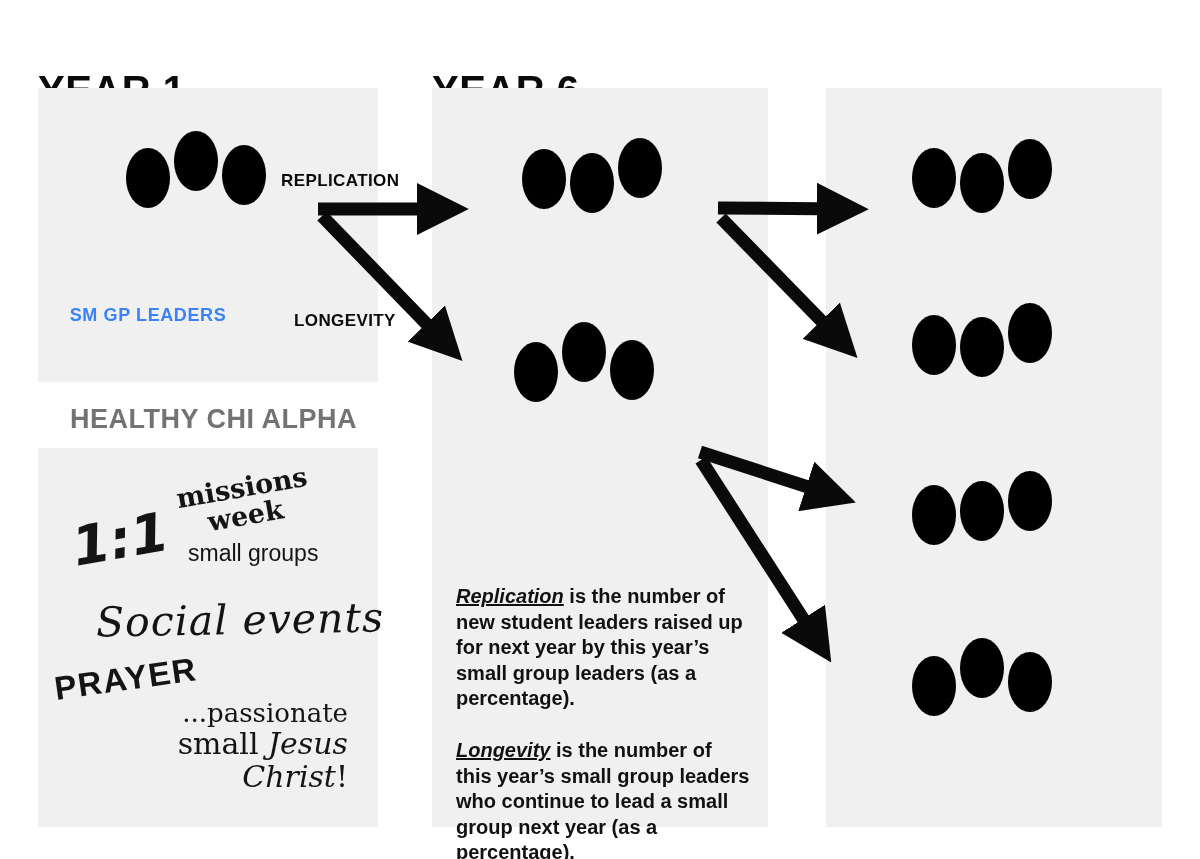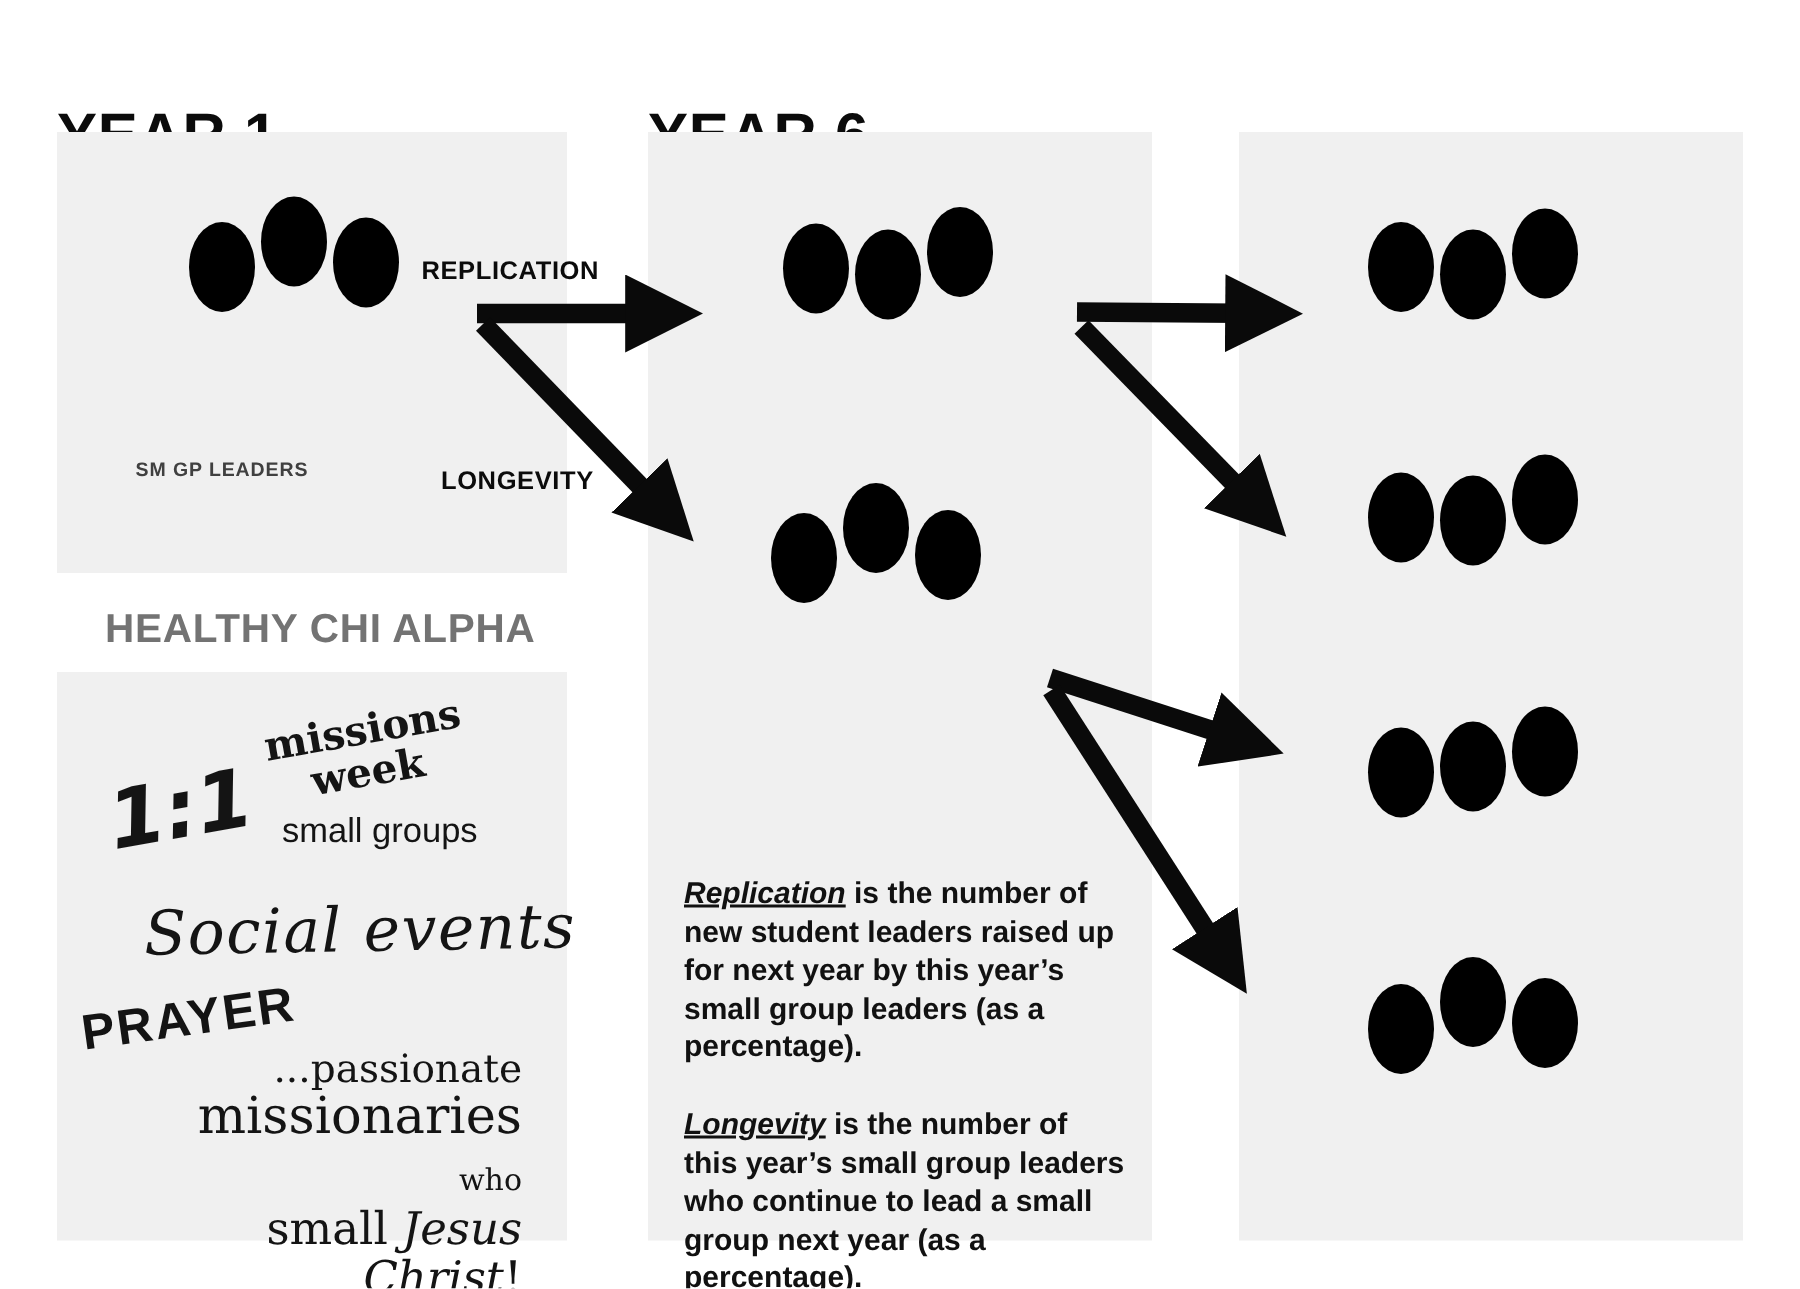--- a/index.html
+++ b/index.html
@@ -18,21 +18,21 @@
     transform-origin:center;
     margin-top:38px;
   }
   .flow-label{
     position:absolute;
     font-size:17px;font-weight:bold;letter-spacing:.4px;color:#0B0B0B;
     white-space:nowrap;
   }
   .group-caption{
     position:absolute;left:60px;top:305px;width:176px;
-    text-align:center;font-size:13px;font-weight:bold;letter-spacing:.6px;color:#404040;
+    text-align:center;font-size:18px;font-weight:bold;letter-spacing:.6px;color:#3b82f6;
   }
   .healthy-title{
     position:absolute;left:70px;top:404px;width:300px;
     font-size:27px;font-weight:bold;letter-spacing:.5px;color:#737373;
     white-space:nowrap;
   }
   
   .wc{color:#141414;}
   .wc-ratio{
     position:absolute;left:72px;top:508px;
@@ -156,21 +156,20 @@
   <div class="wc wc-ratio">1:1</div>
   <div class="wc wc-missions">
     <div>missions</div>
     <div>week</div>
   </div>
   <div class="wc wc-small">small groups</div>
   <div class="wc wc-social">Social events</div>
   <div class="wc wc-prayer">PRAYER</div>
   <div class="wc-tagline">
     <div class="tag-l1">...passionate</div>
-    <div class="tag-l2"><span>missionaries</span><span class="tag-who"> who</span></div>
     <div class="tag-l3"><span>small </span><span class="tag-em">Jesus Christ</span><span>!</span></div>
   </div>
 
   <div class="definitions">
     <p><span class="def-term">Replication</span><span> is the number of new student leaders raised up for next year by this year’s small group leaders (as a percentage).</span></p>
     <p><span class="def-term">Longevity</span><span> is the number of this year’s small group leaders who continue to lead a small group next year (as a percentage).</span></p>
   </div>
 
   <svg class="arrows" width="1200" height="859" viewBox="0 0 1200 859">
     <defs>

